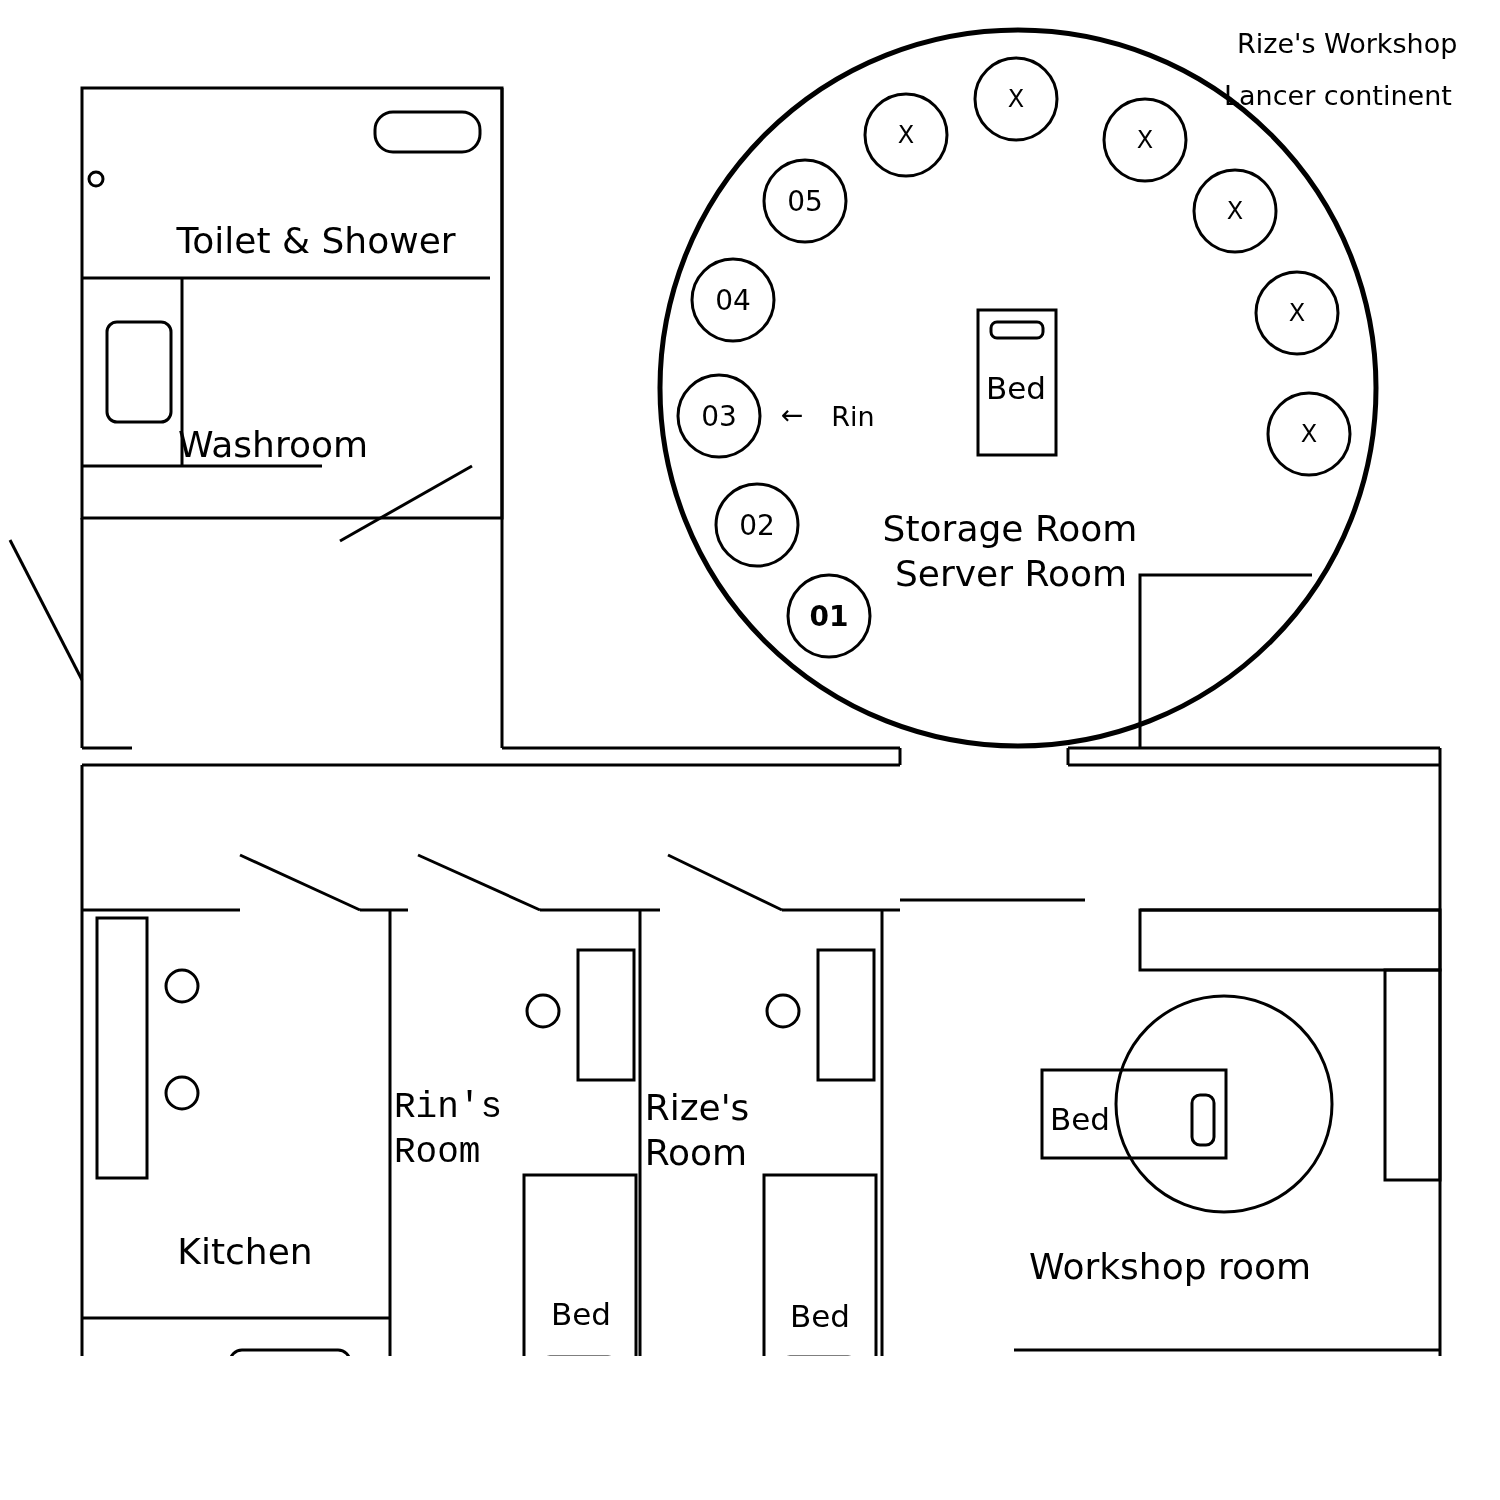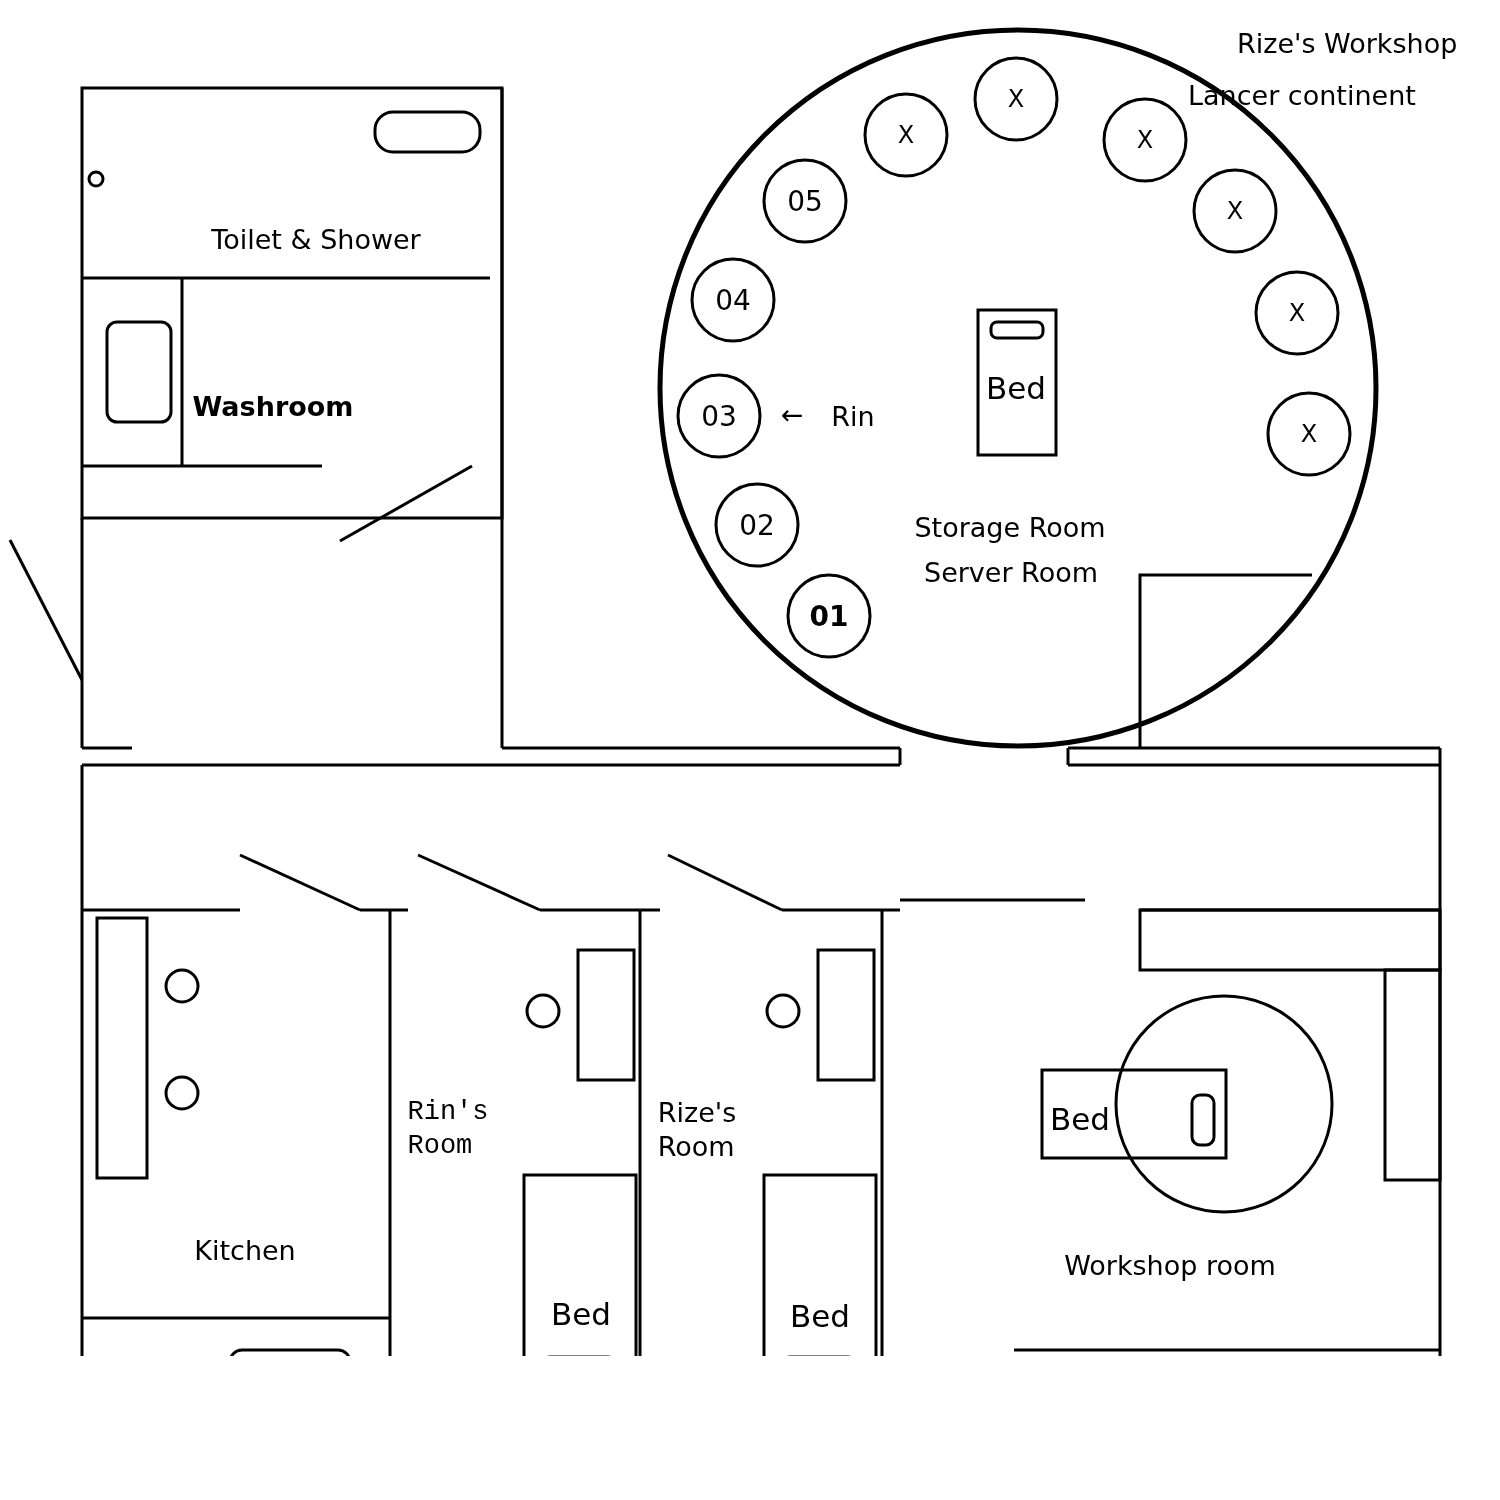--- a/index.html
+++ b/index.html
@@ -27,21 +27,21 @@
     position: absolute;
     white-space: nowrap;
     font-family: "DejaVu Sans", sans-serif;
     color: #000;
     line-height: 1.25;
   }
   .lbl.center {
     transform: translate(-50%, -50%);
   }
   .t-title { font-size: 27px; }
-  .t-room  { font-size: 27px; }
+  .t-room  { font-size: 36px; }
   .t-bed   { font-size: 31px; }
   .t-pod   { font-size: 28px; }
   .t-x     { font-size: 24px; }
   .t-arrow { font-size: 27px; }
 </style>
 </head>
 <body>
 
 <div id="stage">
 
@@ -128,24 +128,24 @@
       <rect x="1385" y="970" width="55" height="210"></rect>
       <circle cx="1224" cy="1104" r="108"></circle>
       <rect x="1042" y="1070" width="184" height="88"></rect>
       <rect x="1192" y="1095" width="22" height="50" rx="8"></rect>
       <line x1="1014" y1="1350" x2="1440" y2="1350"></line>
       <rect x="1306" y="1360" width="120" height="50" rx="12"></rect>
     </g>
   </svg>
 
   <div class="lbl t-title" style="left:1237px; top:27px;">Rize's Workshop</div>
-  <div class="lbl t-title" style="left:1188px; top:79px;">Lancer continent</div>
+  <div class="lbl t-title" style="left:1224px; top:79px;">Lancer continent</div>
 
   <div class="lbl t-room center" style="left:316px; top:240px;">Toilet &amp; Shower</div>
-  <div class="lbl t-room center" style="left:273px; top:407px;font-weight:bold;">Washroom</div>
+  <div class="lbl t-room center" style="left:273px; top:444px;">Washroom</div>
   <div class="lbl t-room center" style="left:1010px; top:528px;">Storage Room</div>
   <div class="lbl t-room center" style="left:1011px; top:573px;">Server Room</div>
   <div class="lbl t-room center" style="left:245px; top:1251px;">Kitchen</div>
   <div class="lbl t-room center" style="left:448px; top:1130px; white-space:pre; text-align:left;font-family:Liberation Mono, monospace;">Rin's
 Room</div>
   <div class="lbl t-room center" style="left:697px; top:1130px; white-space:pre; text-align:left;">Rize's
 Room</div>
   <div class="lbl t-room center" style="left:1170px; top:1266px;">Workshop room</div>
 
   <div class="lbl t-bed center" style="left:1016px; top:388px;">Bed</div>

